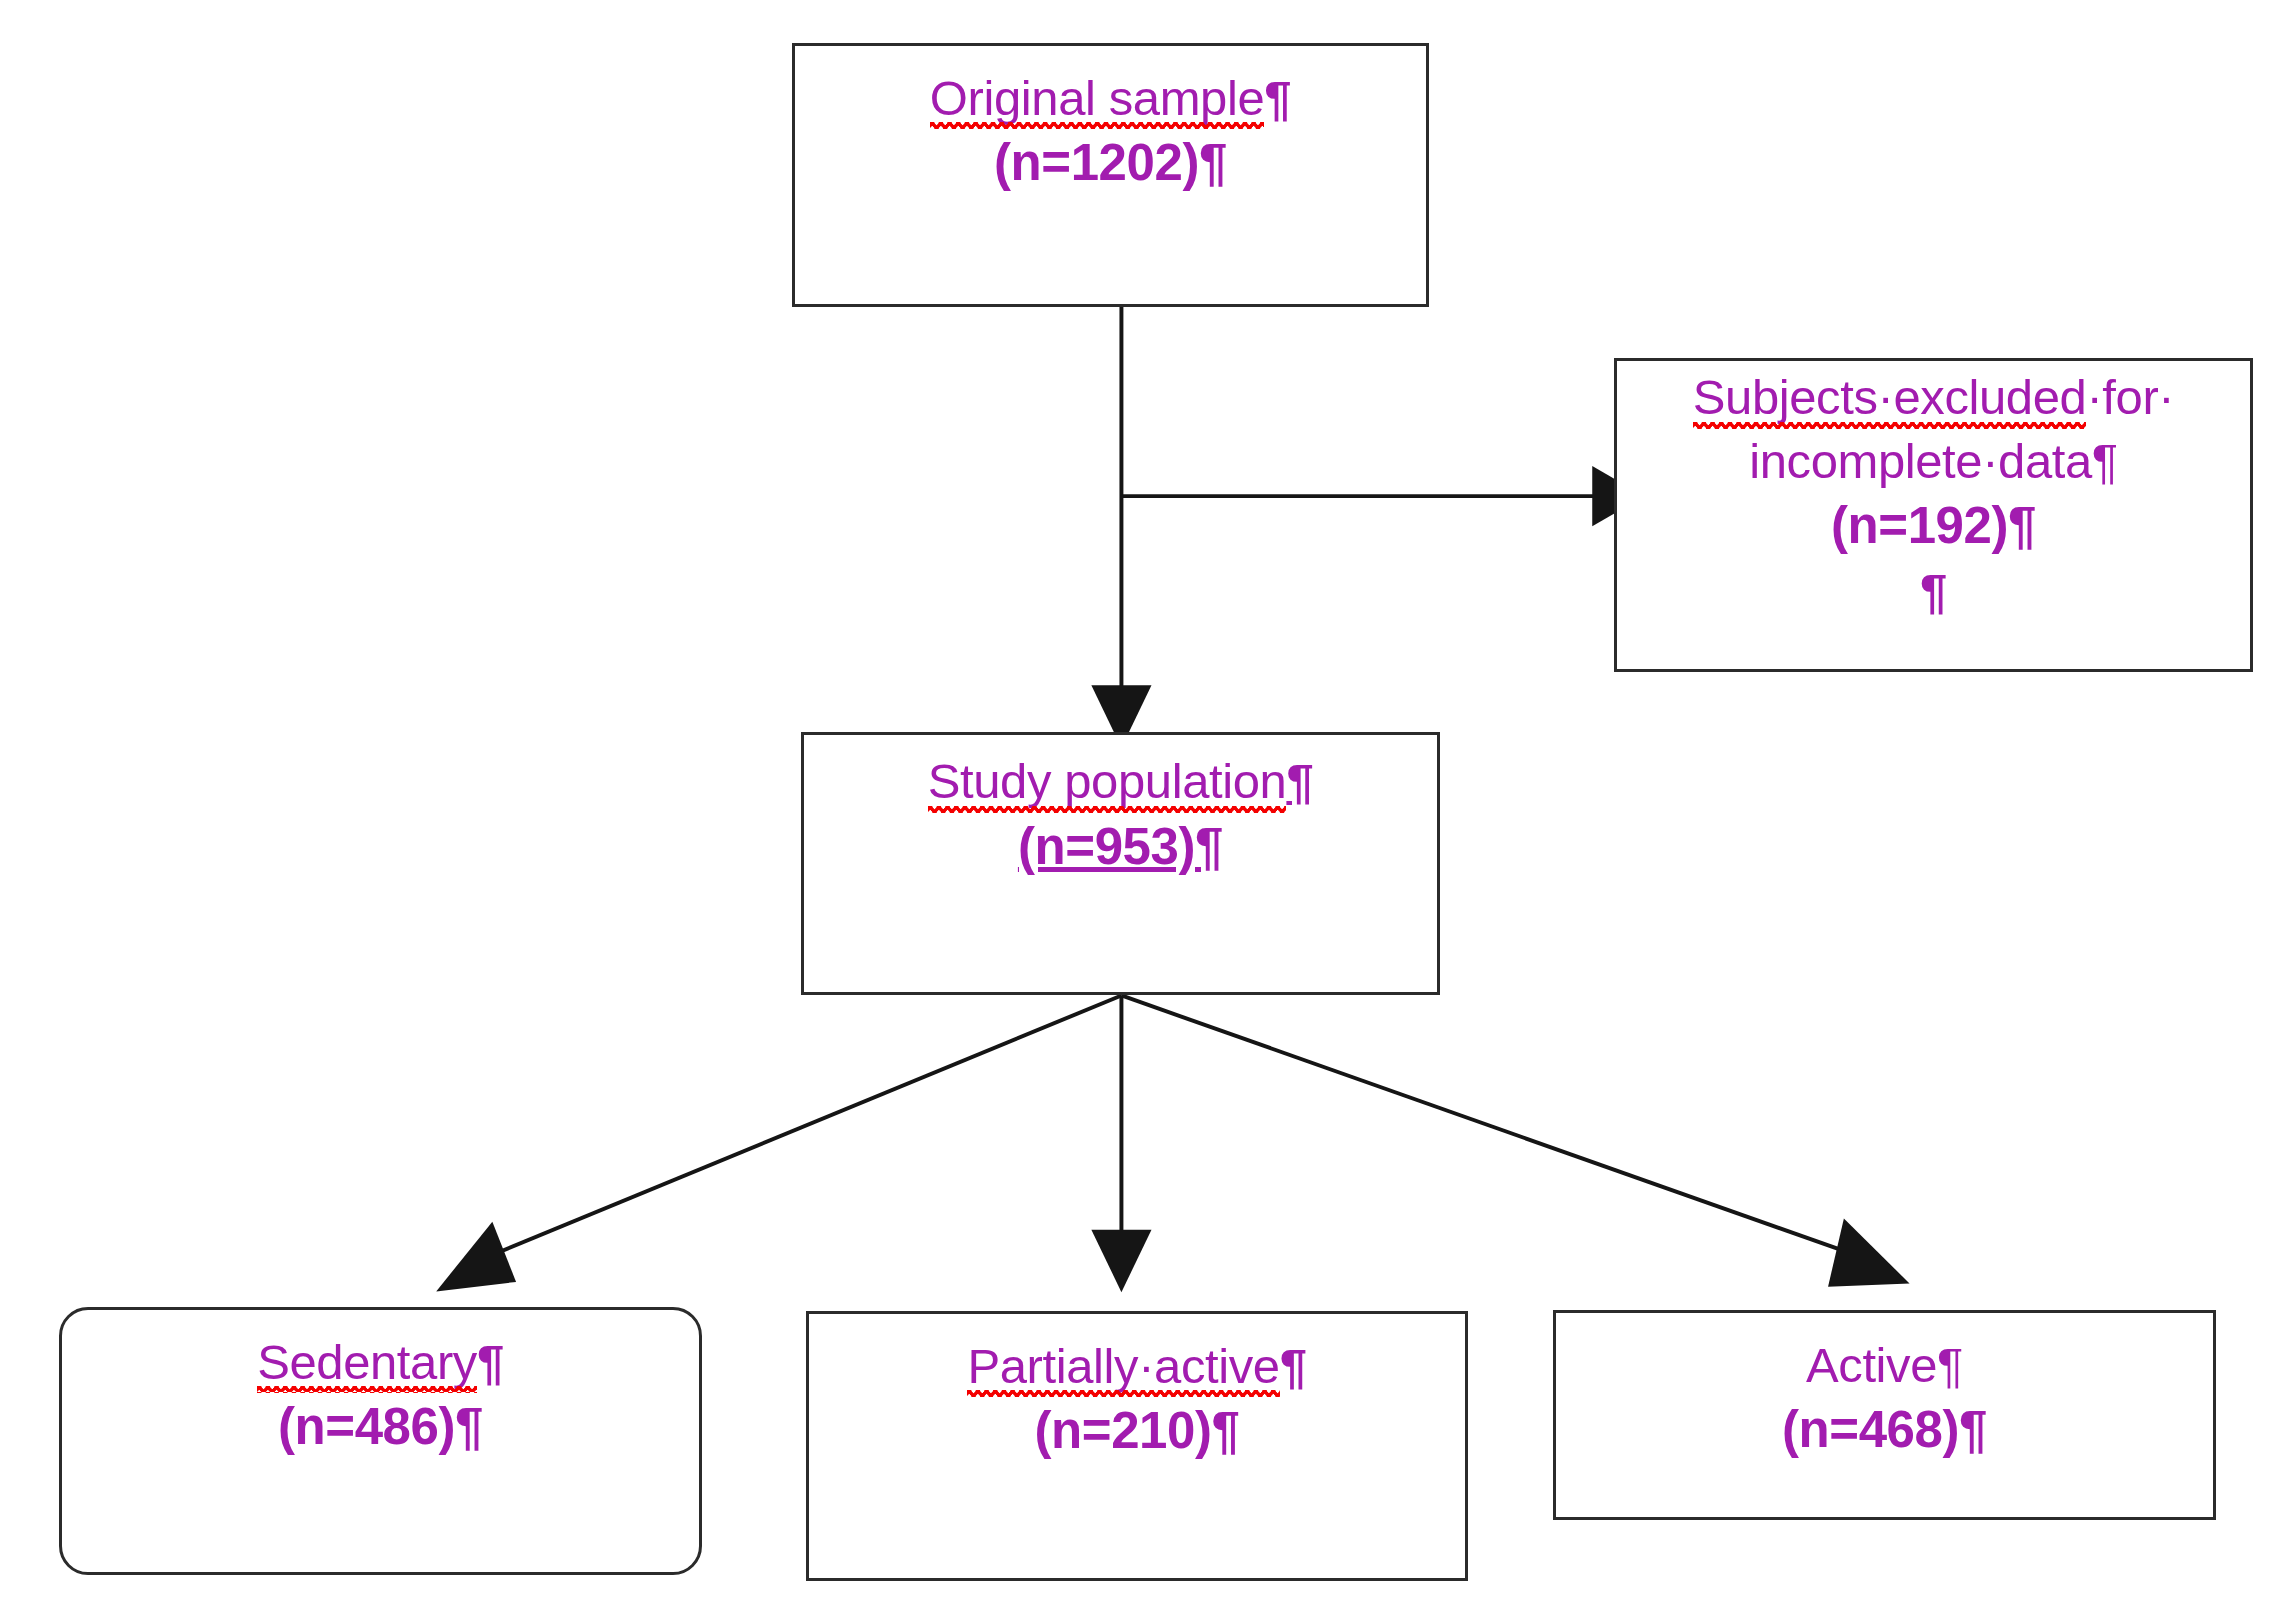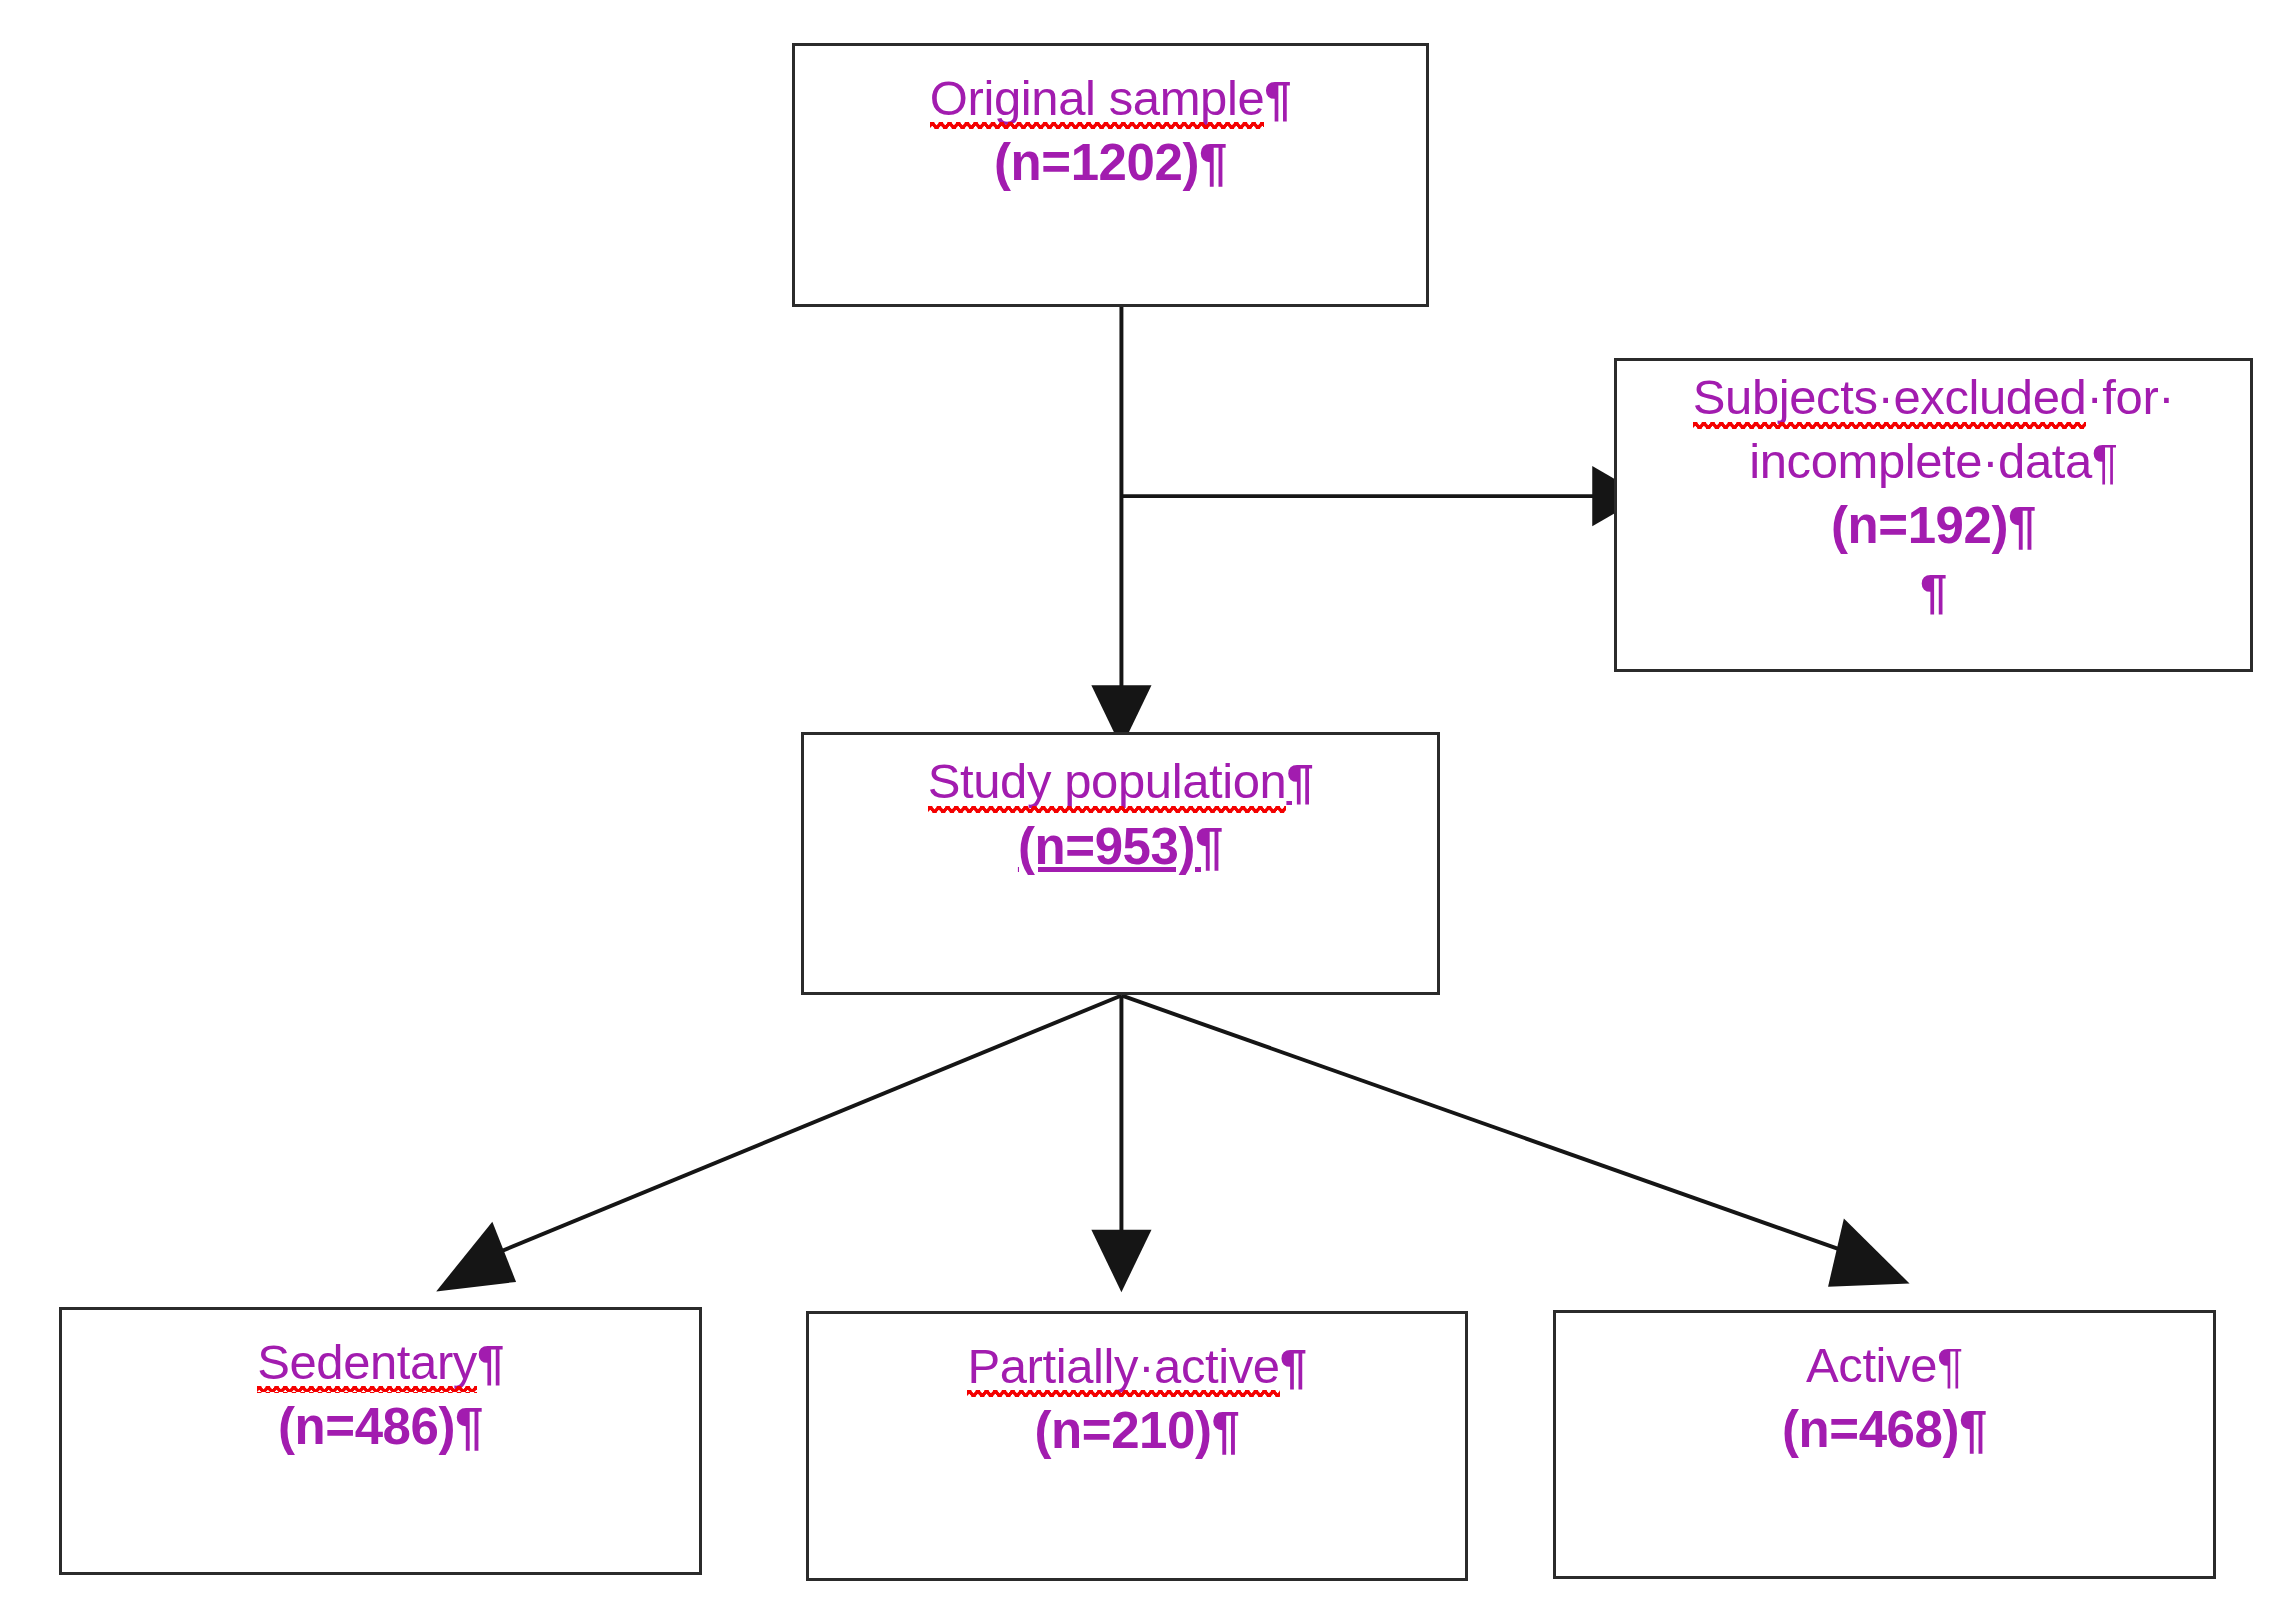--- a/index.html
+++ b/index.html
@@ -137,33 +137,33 @@
     <span class="box-line pilcrow-only">¶</span>
   </div>
 
   <div class="flow-box" style="left:801px; top:732px; width:639px; height:263px; padding-top:15px;text-decoration:underline;">
     <span class="box-line normal">
       <span class="sp">Study population</span><span class="pilcrow">¶</span>
     </span>
     <span class="box-line bold">(n=953)¶</span>
   </div>
 
-  <div class="flow-box" style="left:59px; top:1307px; width:643px; height:268px; padding-top:20.6px;">
+  <div class="flow-box" style="left:59px; top:1307px; width:643px; height:268px; padding-top:20.6px;border-radius:29px;">
     <span class="box-line normal">
       <span class="sp">Sedentary</span><span class="pilcrow">¶</span>
     </span>
     <span class="box-line bold">(n=486)¶</span>
   </div>
 
   <div class="flow-box" style="left:806px; top:1311px; width:662px; height:270px; padding-top:20.6px;">
     <span class="box-line normal">
       <span class="sp">Partially<span class="middot">·</span>active</span><span class="pilcrow">¶</span>
     </span>
     <span class="box-line bold">(n=210)¶</span>
   </div>
 
-  <div class="flow-box" style="left:1553px; top:1310px; width:663px; height:269px; padding-top:20.6px;">
+  <div class="flow-box" style="left:1553px; top:1310px; width:663px; height:210px; padding-top:20.6px;">
     <span class="box-line normal">Active¶</span>
     <span class="box-line bold">(n=468)¶</span>
   </div>
 
 </div>
 
 
 </body></html>

